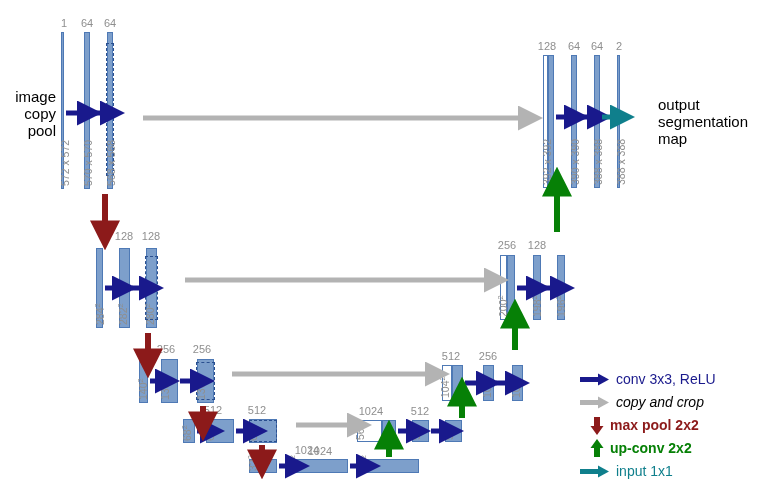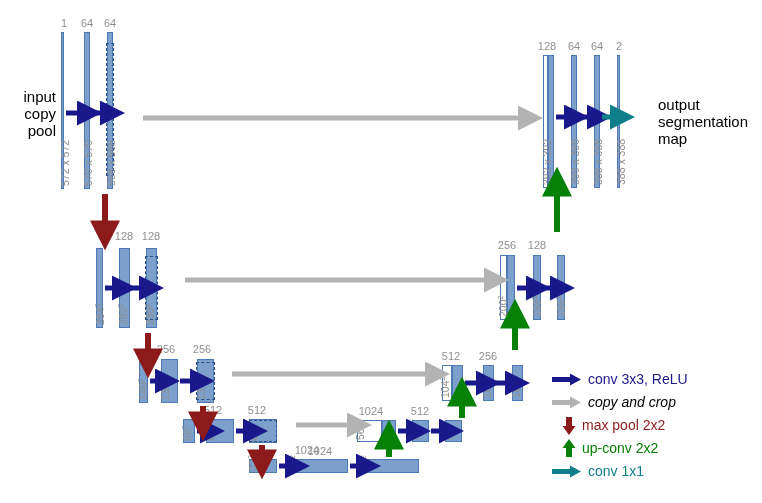--- a/index.html
+++ b/index.html
@@ -29,26 +29,26 @@
     transform-origin:0 0;
     transform:rotate(-90deg);
   }
   .size sup{font-size:7.5px;vertical-align:super;line-height:0;}
 
   
   .txt{position:absolute;color:#000000;font-size:15px;line-height:17px;white-space:nowrap;}
   .txt.right{text-align:right;}
 
   
-  .legend{position:absolute;left:550px;top:368px;width:182px;}
+  .legend{position:absolute;left:578px;top:368px;width:182px;}
   .lrow{position:relative;height:23px;}
   .lrow .licon{position:absolute;left:0;top:0;width:34px;height:23px;}
   .lrow .llabel{position:absolute;left:38px;top:3px;font-size:14px;line-height:16px;white-space:nowrap;}
   .lrow.mp .licon,.lrow.uc .licon{left:8px;width:22px;}
-  .lrow.mp .llabel,.lrow.uc .llabel{left:32px;}
+  .lrow.mp .llabel,.lrow.uc .llabel{left:32px;font-weight:bold;}
 
   svg{position:absolute;left:0;top:0;overflow:visible;}
   .arrowlayer{position:absolute;left:0;top:0;width:762px;height:503px;pointer-events:none;}
 </style>
 </head>
 <body>
 
 <div id="diagram">
 
   <div class="chan" style="left:57px;top:18px;width:14px;">1</div>
@@ -58,21 +58,21 @@
   <div class="chan" style="left:78px;top:18px;width:18px;">64</div>
   <div class="bar" style="left:84px;top:32px;width:6px;height:157px;"></div>
   <div class="size" style="left:83px;top:186px;">570 x 570</div>
 
   <div class="chan" style="left:101px;top:18px;width:18px;">64</div>
   <div class="bar" style="left:107px;top:32px;width:6px;height:157px;"></div>
   <div class="bar dashed" style="left:106px;top:43px;width:8px;height:133px;"></div>
   <div class="size" style="left:106px;top:186px;">568 x 568</div>
 
   <div class="txt right" style="left:0px;top:88px;width:56px;">
-    <div>input</div>
+    <div>image</div>
     <div>copy</div>
     <div>pool</div>
   </div>
 
   <div class="chan" style="left:534px;top:41px;width:26px;">128</div>
   <div class="bar white" style="left:543px;top:55px;width:5px;height:133px;"></div>
   <div class="bar" style="left:548px;top:55px;width:6px;height:133px;"></div>
   <div class="size" style="left:542px;top:185px;">392 x 392</div>
 
   <div class="chan" style="left:565px;top:41px;width:18px;">64</div>
@@ -310,18 +310,18 @@
       <span class="llabel" style="color:#068006;">up-conv 2x2</span>
     </div>
 
     <div class="lrow">
       <span class="licon">
         <svg width="34" height="23" viewBox="0 0 34 23">
           <line x1="2" y1="11.5" x2="22" y2="11.5" stroke="#0f7f8c" stroke-width="5"></line>
           <path d="M20,5.5 L31,11.5 L20,17.5 z" fill="#0f7f8c"></path>
         </svg>
       </span>
-      <span class="llabel" style="color:#0f7f8c;">conv 1x1</span>
+      <span class="llabel" style="color:#0f7f8c;">input 1x1</span>
     </div>
 
   </div>
 
 </div>
 
 </body></html>

